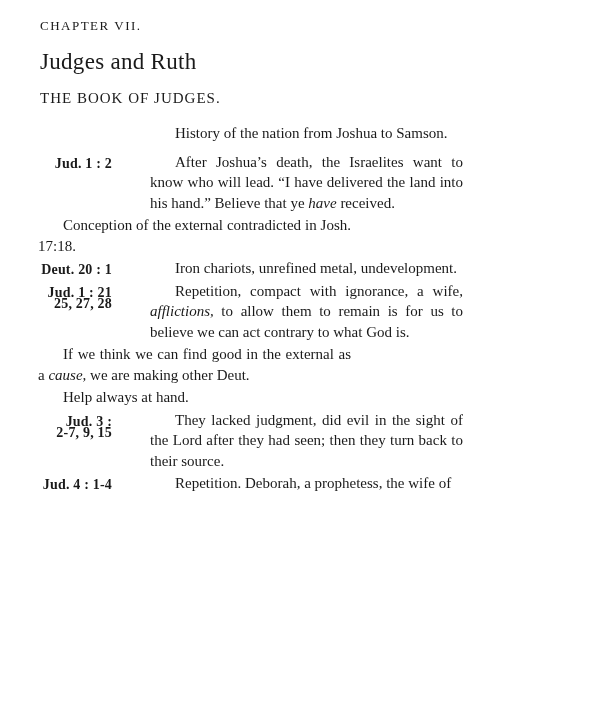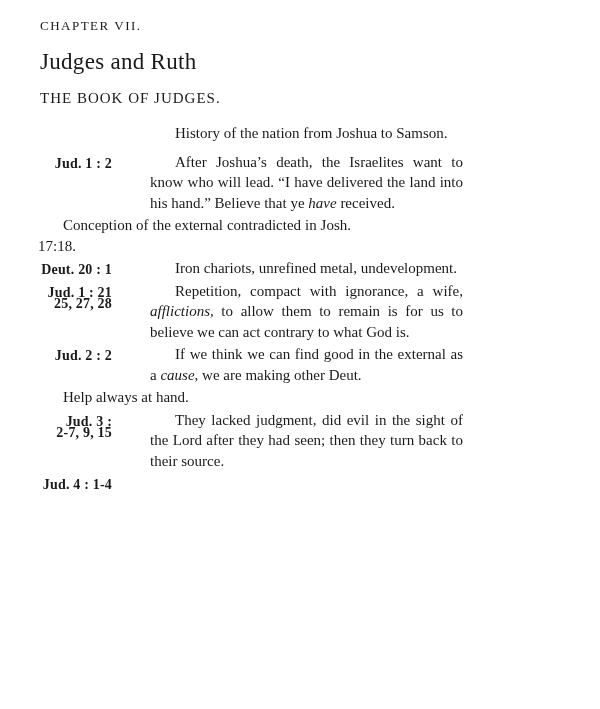--- a/index.html
+++ b/index.html
@@ -117,23 +117,20 @@
       <div class="row">
         <div class="refcol">
           <div>Jud. 1 : 21</div>
           <div>25, 27, 28</div>
         </div>
         <div class="textcol">
           <p class="para"><span>Repetition, compact with ignorance, a wife, </span><em>afflictions,</em><span> to allow them to remain is for us to believe we can act contrary to what God is.</span></p>
         </div>
       </div>
       <div class="row">
-        <div class="refcol">
-          <div>Jud. 2 : 2</div>
-        </div>
         <div class="textcol">
           <p class="para"><span>If we think we can find good in the external as a </span><em>cause,</em><span> we are making other Deut.</span></p>
         </div>
       </div>
       <div class="row">
         <div class="textcol">
           <p class="para"><span>Help always at hand.</span></p>
         </div>
       </div>
       <div class="row">
@@ -142,15 +139,18 @@
           <div>2-7, 9, 15</div>
         </div>
         <div class="textcol">
           <p class="para"><span>They lacked judgment, did evil in the sight of the Lord after they had seen; then they turn back to their source.</span></p>
         </div>
       </div>
       <div class="row">
         <div class="refcol">
           <div>Jud. 4 : 1-4</div>
         </div>
+        <div class="textcol">
+          <p class="para"><span>Repetition.  Deborah, a prophetess, the wife of</span></p>
+        </div>
       </div>
     </div>
 </div>
 
 </body></html>

